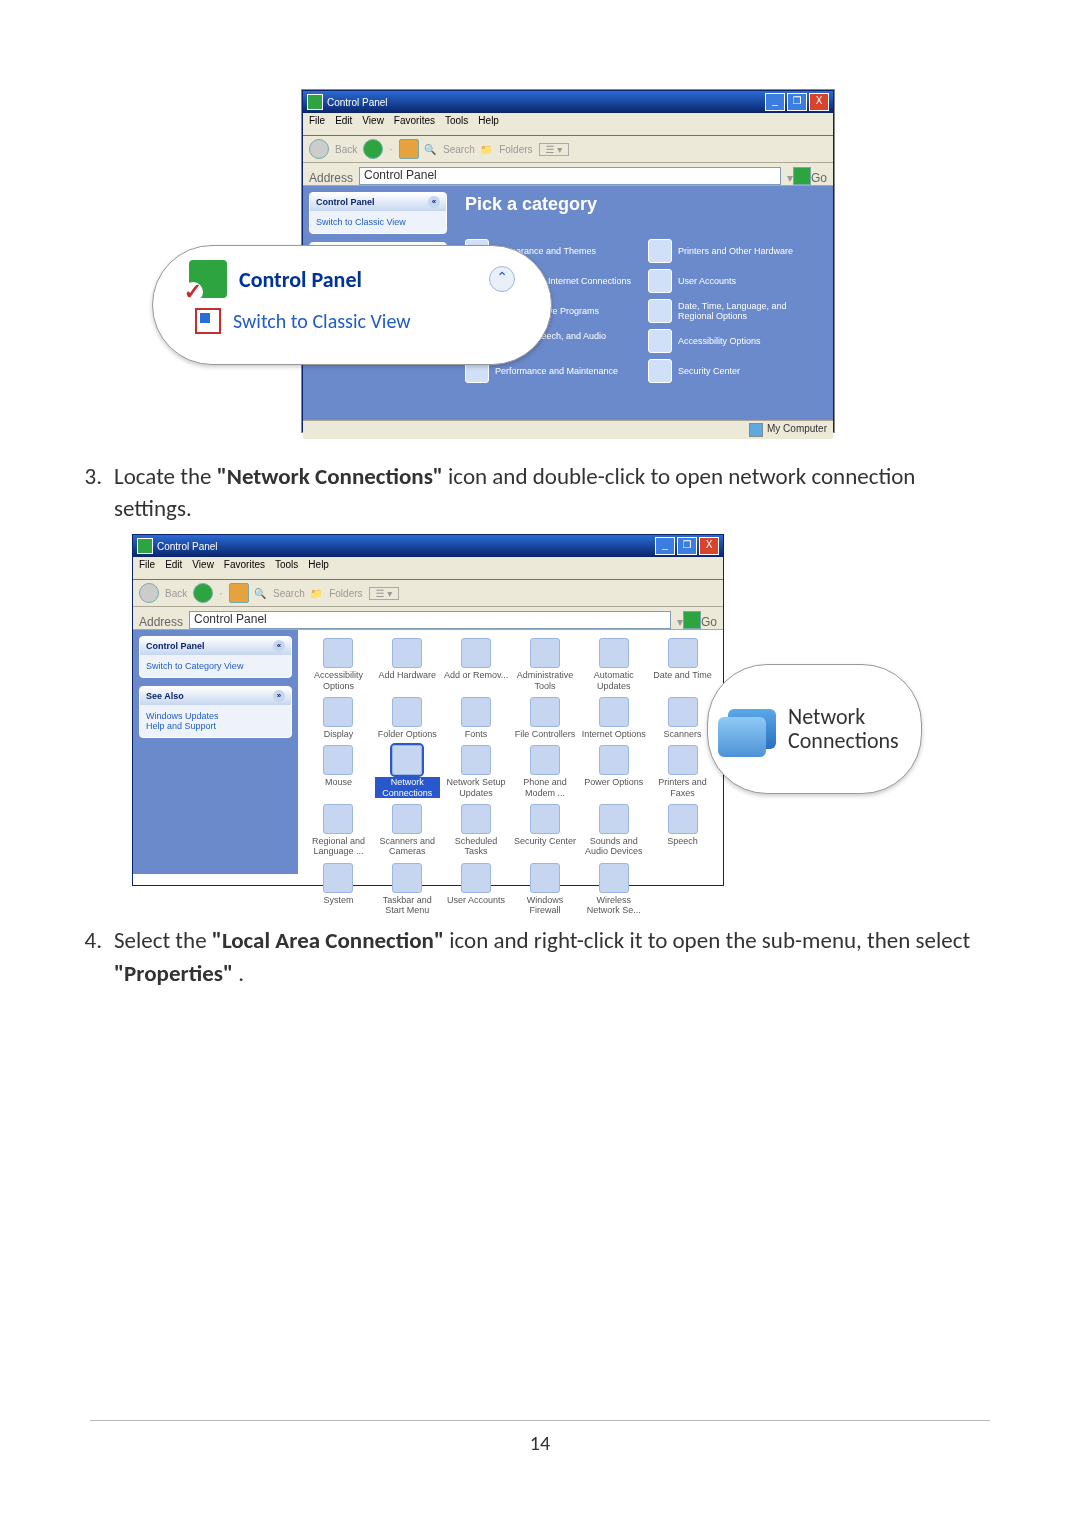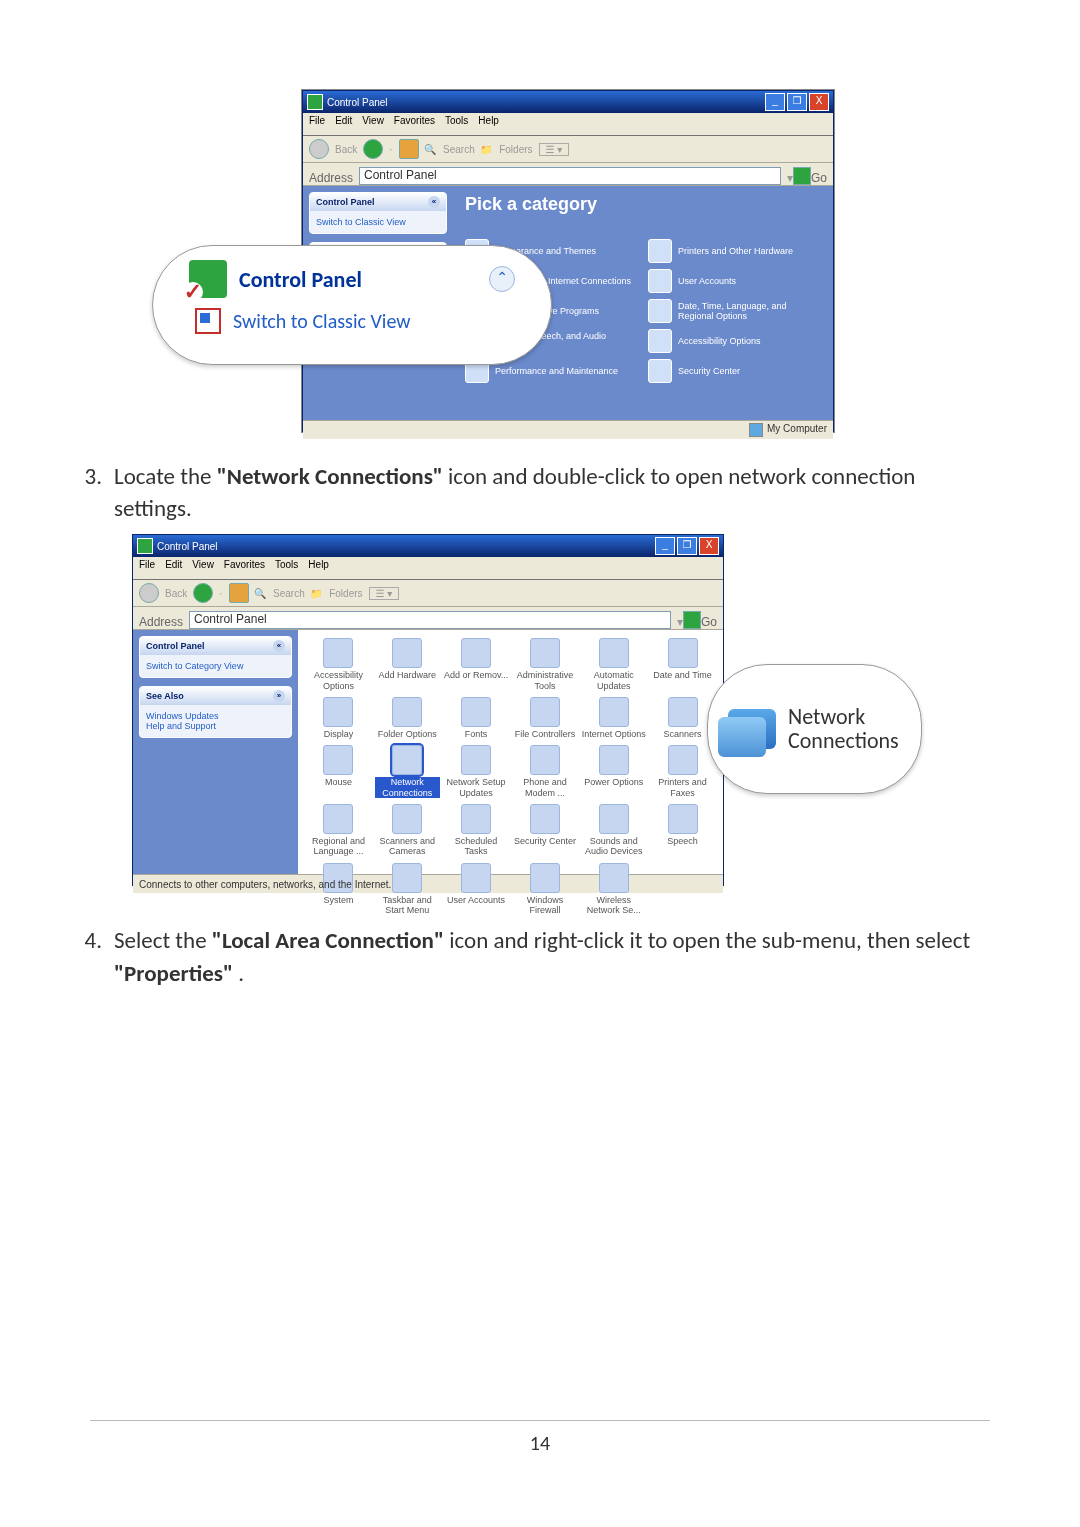--- a/index.html
+++ b/index.html
@@ -726,23 +726,20 @@
               <div class="igitem">
                 <div class="igicon"></div>
                 <div class="iglabel">Windows Firewall</div>
               </div>
               <div class="igitem">
                 <div class="igicon"></div>
                 <div class="iglabel">Wireless Network Se...</div>
               </div>
             </div>
         </div>
-        <div class="statusbar">
-          <span>Connects to other computers, networks, and the Internet.</span>
-        </div>
       </div>
 
       <div class="callout2">
         <div class="net-icon"></div>
         <div class="net-label">Network Connections</div>
       </div>
     </div>
   </div>
 
   <div class="step-row">

